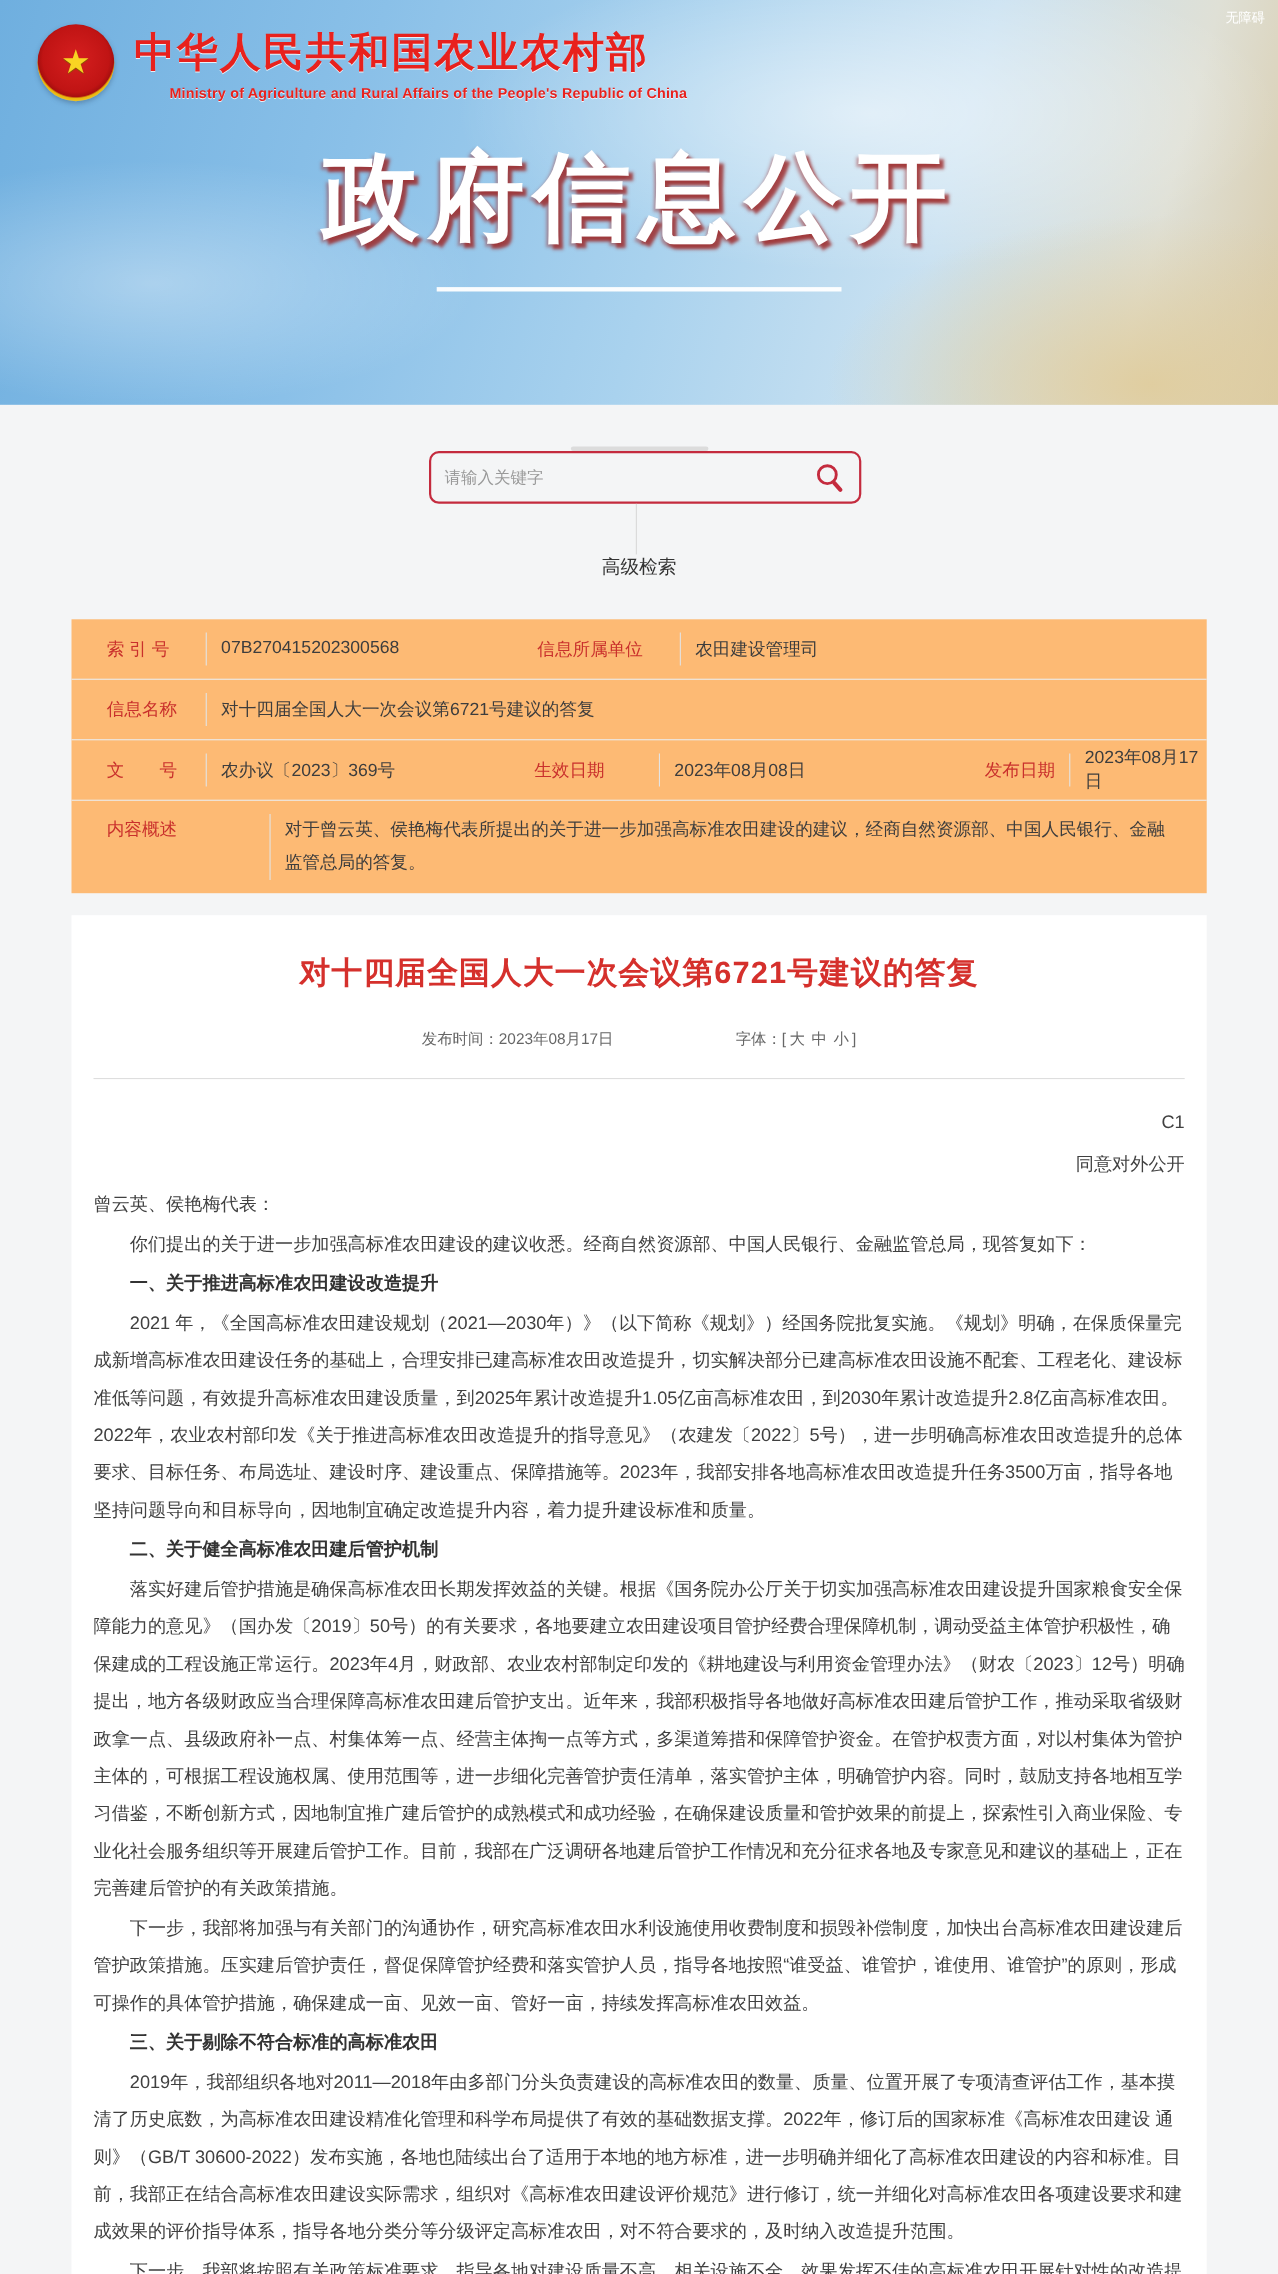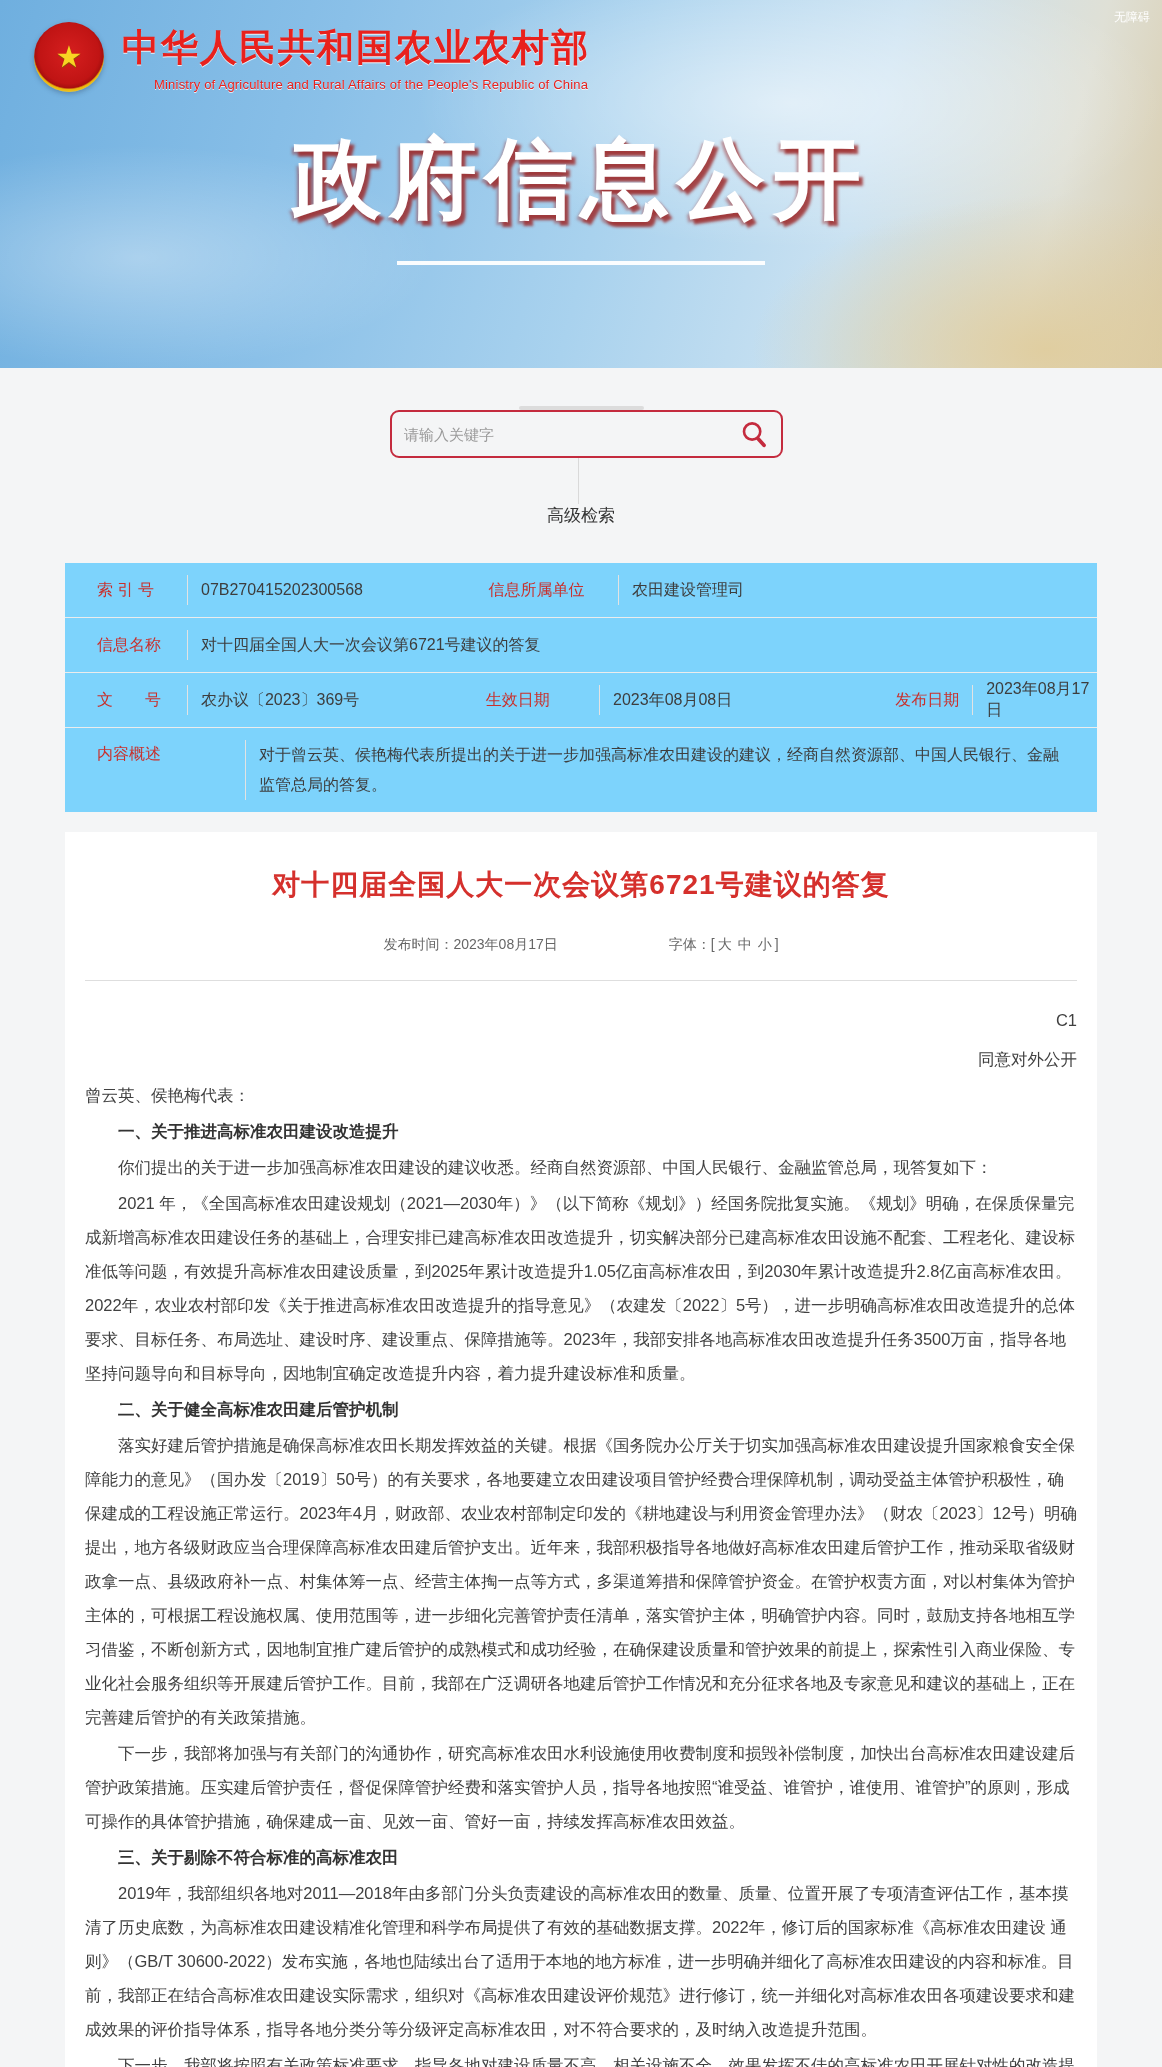--- a/index.html
+++ b/index.html
@@ -28,21 +28,21 @@
     background:radial-gradient(circle at 50% 45%, #d61f1f 0%, #c01414 58%, #a80f0f 66%, #e9b60c 69%, #f6d041 80%, #c79e08 100%);
     display:flex; align-items:center; justify-content:center;
     box-shadow:0 2px 5px rgba(40,60,90,.35);
   }
   .emblem .star{ color:#f9d423; font-size:30px; line-height:1; text-shadow:0 1px 1px #7c5c00; }
   .brand-cn{
     color:#e8211d; font-size:37px; font-weight:bold; letter-spacing:2px;
     text-shadow:0 1px 0 rgba(255,255,255,.8);
   }
   .brand-en{
-    color:#e8211d; font-size:13px; font-weight:normal; margin-top:4px; letter-spacing:.2px;
+    color:#e8211d; font-size:13px; font-weight:bold; margin-top:4px; letter-spacing:.2px;
     text-shadow:0 1px 0 rgba(255,255,255,.8);
     padding-left:32px;
   }
 
   .banner{ text-align:center; margin-top:28px; }
   .banner h1{
     display:inline-block;
     font-size:88px; font-weight:900; color:#ffffff; letter-spacing:8px;
     text-shadow:4px 5px 3px rgba(158,42,42,.85), -2px 3px 3px rgba(158,42,42,.45);
   }
@@ -66,21 +66,21 @@
   .search-input{
     flex:1; border:none; outline:none; background:transparent;
     font-size:15px; color:#333; font-family:inherit;
   }
   .search-input::placeholder{ color:#9a9a9a; }
   .search-icon{ width:30px; height:30px; flex:0 0 auto; cursor:pointer; }
   .v-divider{ width:1px; height:46px; background:#d9d9d9; margin:0 11px 0 5px; }
   .advanced-link{ font-size:17px; color:#333; cursor:pointer; text-decoration:none; }
 
   
-  .meta-card{ background:#7dd3fc; margin-top:36px; }
+  .meta-card{ background:#fdba74; margin-top:36px; }
   .m-row{
     display:flex; align-items:center; min-height:55px;
     border-bottom:1px solid #ececec; font-size:16px;
   }
   .m-row:last-child{ border-bottom:none; }
   .m-label{ color:#c9302c; flex:0 0 auto; }
   .lab1{ width:90px; margin-left:32px; }
   .lab1.wide{ width:148px; }
   .m-sep{ width:1px; align-self:stretch; background:#e3e3e3; margin:12px 0; }
   .m-value{ color:#3d3d3d; padding-left:13px; }
@@ -190,22 +190,22 @@
       </span>
       <span>
         <span>字体：</span><span>[</span><span class="font-size-btn">大</span><span class="font-size-btn">中</span><span class="font-size-btn">小</span><span>]</span>
       </span>
     </div>
     <div class="article-divider"></div>
     <div class="article-body">
         <p class="para right">C1</p>
         <p class="para right">同意对外公开</p>
         <p class="para plain">曾云英、侯艳梅代表：</p>
+        <p class="para indent">你们提出的关于进一步加强高标准农田建设的建议收悉。经商自然资源部、中国人民银行、金融监管总局，现答复如下：</p>
         <p class="para heading">一、关于推进高标准农田建设改造提升</p>
-        <p class="para indent">你们提出的关于进一步加强高标准农田建设的建议收悉。经商自然资源部、中国人民银行、金融监管总局，现答复如下：</p>
         <p class="para indent">2021 年，《全国高标准农田建设规划（2021—2030年）》（以下简称《规划》）经国务院批复实施。《规划》明确，在保质保量完成新增高标准农田建设任务的基础上，合理安排已建高标准农田改造提升，切实解决部分已建高标准农田设施不配套、工程老化、建设标准低等问题，有效提升高标准农田建设质量，到2025年累计改造提升1.05亿亩高标准农田，到2030年累计改造提升2.8亿亩高标准农田。2022年，农业农村部印发《关于推进高标准农田改造提升的指导意见》（农建发〔2022〕5号），进一步明确高标准农田改造提升的总体要求、目标任务、布局选址、建设时序、建设重点、保障措施等。2023年，我部安排各地高标准农田改造提升任务3500万亩，指导各地坚持问题导向和目标导向，因地制宜确定改造提升内容，着力提升建设标准和质量。</p>
         <p class="para heading">二、关于健全高标准农田建后管护机制</p>
         <p class="para indent">落实好建后管护措施是确保高标准农田长期发挥效益的关键。根据《国务院办公厅关于切实加强高标准农田建设提升国家粮食安全保障能力的意见》（国办发〔2019〕50号）的有关要求，各地要建立农田建设项目管护经费合理保障机制，调动受益主体管护积极性，确保建成的工程设施正常运行。2023年4月，财政部、农业农村部制定印发的《耕地建设与利用资金管理办法》（财农〔2023〕12号）明确提出，地方各级财政应当合理保障高标准农田建后管护支出。近年来，我部积极指导各地做好高标准农田建后管护工作，推动采取省级财政拿一点、县级政府补一点、村集体筹一点、经营主体掏一点等方式，多渠道筹措和保障管护资金。在管护权责方面，对以村集体为管护主体的，可根据工程设施权属、使用范围等，进一步细化完善管护责任清单，落实管护主体，明确管护内容。同时，鼓励支持各地相互学习借鉴，不断创新方式，因地制宜推广建后管护的成熟模式和成功经验，在确保建设质量和管护效果的前提上，探索性引入商业保险、专业化社会服务组织等开展建后管护工作。目前，我部在广泛调研各地建后管护工作情况和充分征求各地及专家意见和建议的基础上，正在完善建后管护的有关政策措施。</p>
         <p class="para indent">下一步，我部将加强与有关部门的沟通协作，研究高标准农田水利设施使用收费制度和损毁补偿制度，加快出台高标准农田建设建后管护政策措施。压实建后管护责任，督促保障管护经费和落实管护人员，指导各地按照“谁受益、谁管护，谁使用、谁管护”的原则，形成可操作的具体管护措施，确保建成一亩、见效一亩、管好一亩，持续发挥高标准农田效益。</p>
         <p class="para heading">三、关于剔除不符合标准的高标准农田</p>
         <p class="para indent">2019年，我部组织各地对2011—2018年由多部门分头负责建设的高标准农田的数量、质量、位置开展了专项清查评估工作，基本摸清了历史底数，为高标准农田建设精准化管理和科学布局提供了有效的基础数据支撑。2022年，修订后的国家标准《高标准农田建设 通则》（GB/T 30600-2022）发布实施，各地也陆续出台了适用于本地的地方标准，进一步明确并细化了高标准农田建设的内容和标准。目前，我部正在结合高标准农田建设实际需求，组织对《高标准农田建设评价规范》进行修订，统一并细化对高标准农田各项建设要求和建成效果的评价指导体系，指导各地分类分等分级评定高标准农田，对不符合要求的，及时纳入改造提升范围。</p>
         <p class="para indent">下一步，我部将按照有关政策标准要求，指导各地对建设质量不高、相关设施不全、效果发挥不佳的高标准农田开展针对性的改造提升，建成“旱涝保收、高产稳产”高标准农田。</p>
       </div>
   </section>
 

